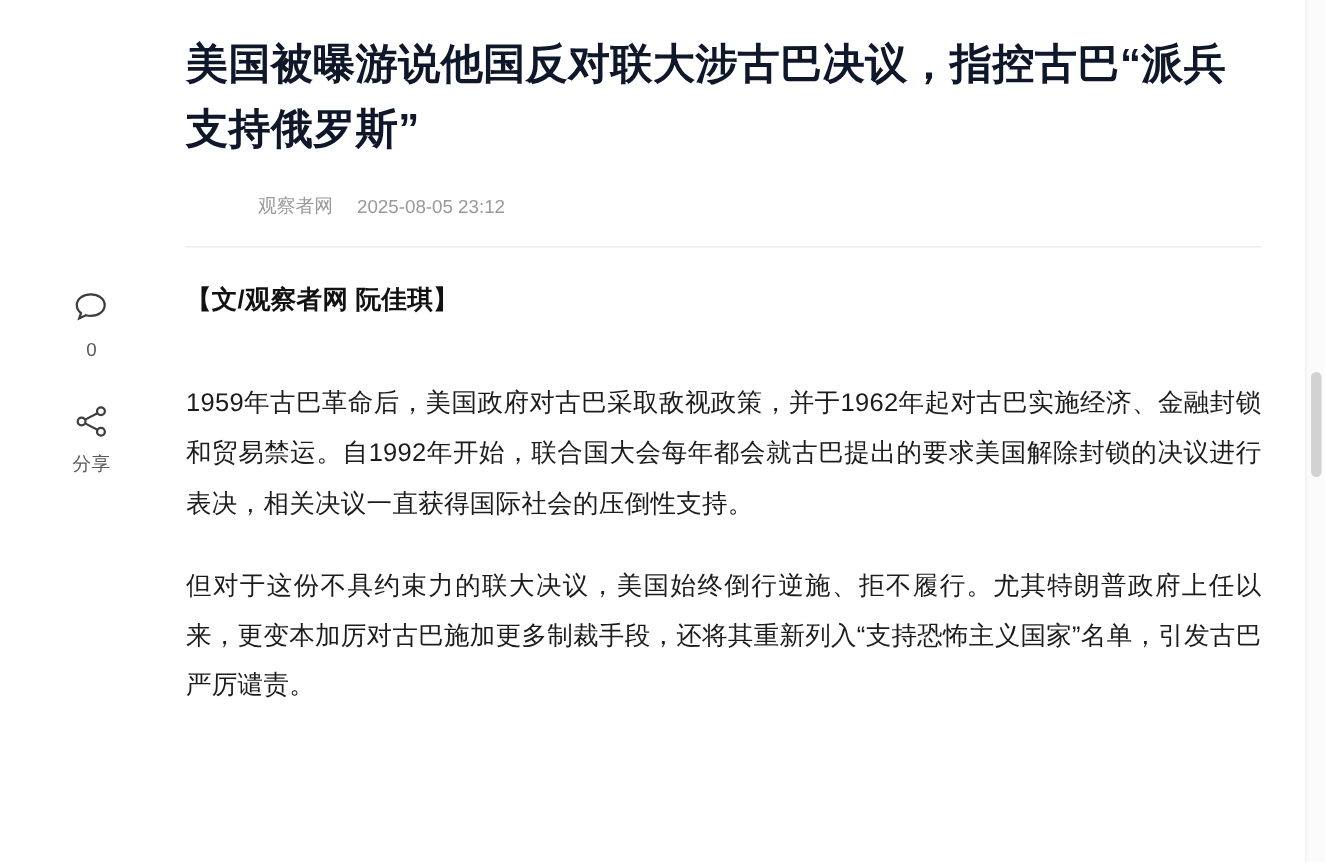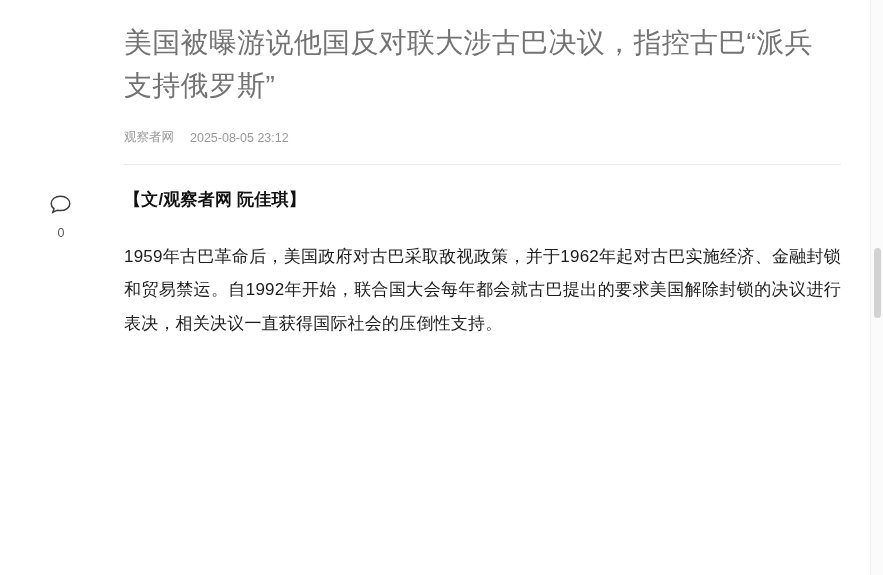--- a/index.html
+++ b/index.html
@@ -63,53 +63,54 @@
     flex: 1 1 auto;
     padding: 0 42px 0 2px;
     box-sizing: border-box;
     min-width: 0;
   }
   .headline {
     margin: 0;
     padding: 22px 0 0 0;
     font-size: 28px;
     line-height: 1.52;
-    font-weight: normal;
-    color: #737373;
+    font-weight: bold;
+    color: #0f172a;
     letter-spacing: 0.3px;
   }
   .meta {
     margin-top: 22px;
     display: flex;
     align-items: center;
     gap: 16px;
     font-size: 12.5px;
     color: #9a9a9a;
     padding-bottom: 18px;
+    margin-left: 48px;
   }
   .divider {
     height: 1px;
     background: #ececec;
     margin: 0 0 0 0;
   }
   .body {
     padding-top: 18px;
   }
   .para {
     margin: 0 0 22px 0;
     font-size: 17px;
     line-height: 1.95;
     color: #1c1c1c;
     letter-spacing: 0.2px;
     text-align: justify;
   }
   .para.lead {
     font-weight: bold;
     color: #111111;
-    margin-bottom: 24px;
+    margin-bottom: 36px;
   }
   
   .scroll-gutter {
     position: absolute;
     top: 0;
     right: 0;
     width: 12px;
     height: 575px;
     background: #fbfbfb;
     border-left: 1px solid #f0f0f0;
@@ -143,36 +144,48 @@
       <span class="rail-icon">
         <svg width="26" height="26" viewBox="0 0 26 26" fill="none" stroke="currentColor" stroke-width="1.5">
           <path d="M3.2 11.4c0-4.2 4.2-7.2 9.3-7.2s9.3 3 9.3 7.2-4.2 7.2-9.3 7.2c-1.1 0-2.2-.15-3.2-.42l-4.5 2.1 1.2-3.5c-1.7-1.3-2.8-3.2-2.8-5.38z"></path>
         </svg>
       </span>
       <span class="rail-label">0</span>
     </div>
 
 
 
+    <div class="rail-item">
+      <span class="rail-icon">
+        <svg width="26" height="26" viewBox="0 0 26 26" fill="none" stroke="currentColor" stroke-width="1.5" stroke-linejoin="round">
+          <circle cx="19.3" cy="6.2" r="2.6"></circle>
+          <circle cx="6.4" cy="13" r="2.6"></circle>
+          <circle cx="19.3" cy="19.8" r="2.6"></circle>
+          <path d="M8.75 11.75l8.2-4.3M8.75 14.25l8.2 4.3"></path>
+        </svg>
+      </span>
+      <span class="rail-label">分享</span>
+    </div>
 
   </div>
 
   <div class="article">
     <h1 class="headline">美国被曝游说他国反对联大涉古巴决议，指控古巴“派兵支持俄罗斯”</h1>
 
     <div class="meta">
       <span>观察者网</span>
       <span>2025-08-05 23:12</span>
     </div>
 
     <div class="divider"></div>
 
     <div class="body">
       <p class="para lead">【文/观察者网 阮佳琪】</p>
       <p class="para">1959年古巴革命后，美国政府对古巴采取敌视政策，并于1962年起对古巴实施经济、金融封锁和贸易禁运。自1992年开始，联合国大会每年都会就古巴提出的要求美国解除封锁的决议进行表决，相关决议一直获得国际社会的压倒性支持。</p>
+      <p class="para">但对于这份不具约束力的联大决议，美国始终倒行逆施、拒不履行。尤其特朗普政府上任以来，更变本加厉对古巴施加更多制裁手段，还将其重新列入“支持恐怖主义国家”名单，引发古巴严厉谴责。</p>
     </div>
   </div>
 
   <div class="edge-shade"></div>
   <div class="scroll-gutter">
     <div class="scroll-thumb"></div>
   </div>
 
 </div>
 

